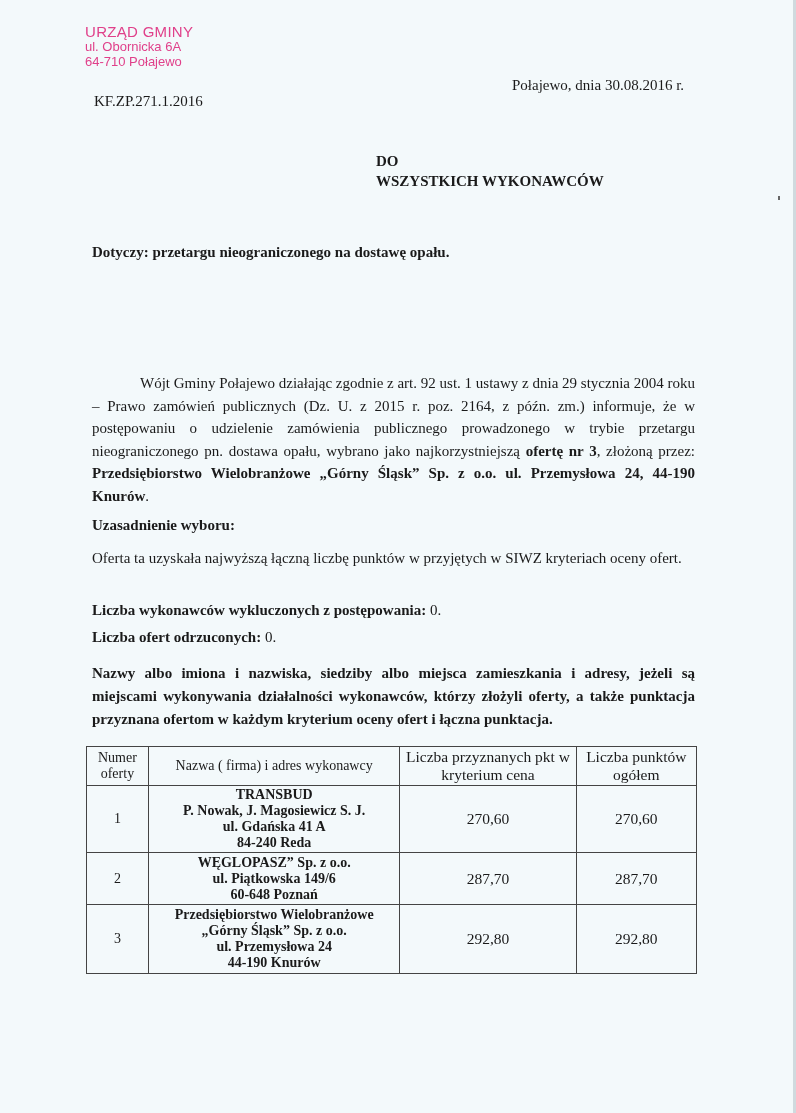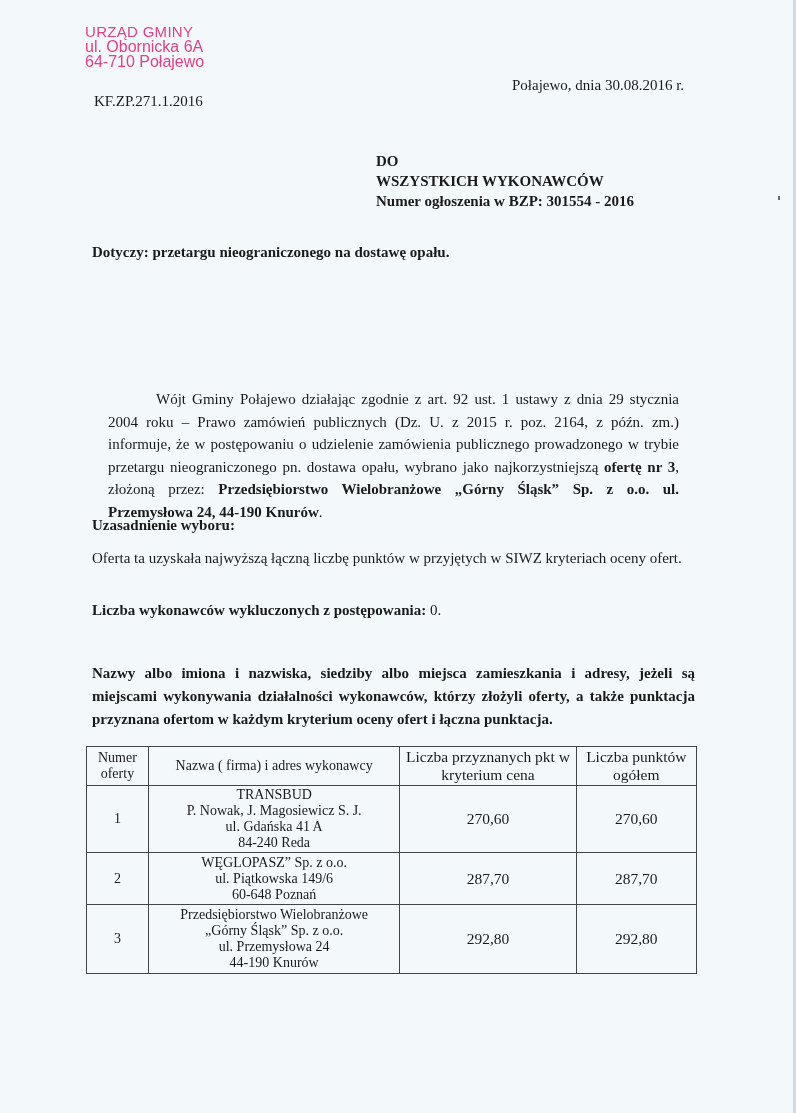--- a/index.html
+++ b/index.html
@@ -12,34 +12,34 @@
     }
     .page { position: absolute; left: 0; top: 0; width: 796px; height: 1113px; }
     .edge-right { position: absolute; right: 0; top: 0; width: 3px; height: 1113px; background: #d0dade; }
     .abs { position: absolute; white-space: nowrap; }
     .stamp {
       position: absolute; left: 85px; top: 24px;
       font-family: "Liberation Sans", sans-serif;
       color: #e0408a; line-height: 15px;
     }
     .stamp .l1 { font-size: 15px; letter-spacing: 0.3px; }
-    .stamp .l2, .stamp .l3 { font-size: 16px; }
+    .stamp .l2, .stamp .l3 { font-size: 13px; }
     .ref { left: 94px; top: 93px; font-size: 15px; text-align: center; }
     .date { left: 512px; top: 77px; font-size: 15px; }
     .addressee { left: 376px; top: 151px; font-size: 15px; font-weight: bold; line-height: 20px; }
     .subject { left: 92px; top: 244px; font-size: 15px; font-weight: bold; text-align: center; }
     .subject .norm { font-weight: normal; }
     .title-block { left: 0; width: 796px; top: 299px; text-align: center; font-weight: bold; line-height: 19px; }
     .title-block .t1 { font-size: 16px; letter-spacing: 0.3px; padding-left: 20px; }
     .title-block .t2 { font-size: 15px; padding-left: 20px; }
     .para {
       position: absolute; left: 92px; width: 603px; top: 372px;
       font-size: 15px; line-height: 22.5px; text-align: justify;
     }
-    .para p { margin: 16px; text-indent: 48px; }
+    .para p { margin: 0; text-indent: 48px; }
     .para b { font-weight: bold; }
     .block { position: absolute; left: 92px; width: 603px; font-size: 15px; }
     .just-h { top: 517px; font-weight: bold; }
     .just-t { top: 545px; line-height: 27px; }
     .excl { top: 602px; }
     .rej { top: 629px; }
     .bold { font-weight: bold; }
     .nazwy {
       position: absolute; left: 92px; width: 603px; top: 662px;
       font-size: 15px; font-weight: bold; line-height: 23px; text-align: justify;
@@ -53,21 +53,21 @@
     table.offers td, table.offers th {
       border: 1px solid #444; text-align: center; vertical-align: middle;
       font-weight: normal; padding: 1px 3px;
     }
     table.offers th { font-size: 14px; }
     table.offers th.big { font-size: 15.5px; line-height: 18px; }
     table.offers td.num { font-size: 15.5px; }
     .c1 { width: 55px; } .c2 { width: 246px; } .c3 { width: 170px; } .c4 { width: 114px; }
     .hdr-row { height: 37px; }
     .r1 { height: 66px; } .r2 { height: 52px; } .r3 { height: 69px; }
-    .addr-line { display: block; }
+    .addr-line { display: block; font-weight: bold; }
     .speck { position: absolute; width: 2px; height: 4px; background: #666; }
   </style>
 </head>
 <body>
 
 <div class="page">
   <div class="edge-right"></div>
   <div class="speck" style="left:778px; top:196px;"></div>
 
   <div class="stamp">
@@ -75,39 +75,41 @@
     <div class="l2">ul. Obornicka 6A</div>
     <div class="l3">64-710 Połajewo</div>
   </div>
 
   <div class="abs date">Połajewo, dnia 30.08.2016 r.</div>
   <div class="abs ref">KF.ZP.271.1.2016</div>
 
   <div class="abs addressee">
     <div>DO</div>
     <div>WSZYSTKICH WYKONAWCÓW</div>
-    <div>Numer ogłoszenia w BZP: 301554 - 2016</div>
   </div>
 
   <div class="abs subject">
     <span>Dotyczy:</span><span class="norm"></span><span> przetargu nieograniczonego na dostawę opału.</span>
   </div>
 
 
   <div class="para">
     <p><span>Wójt Gminy Połajewo działając zgodnie z art. 92 ust. 1 ustawy z dnia 29 stycznia 2004 roku – Prawo zamówień publicznych (Dz. U. z 2015 r. poz. 2164, z późn. zm.) informuje, że w postępowaniu o udzielenie zamówienia publicznego prowadzonego w trybie przetargu nieograniczonego pn. dostawa opału, wybrano jako najkorzystniejszą </span><b>ofertę nr 3</b><span>, złożoną przez: </span><b>Przedsiębiorstwo Wielobranżowe „Górny Śląsk” Sp. z o.o. ul. Przemysłowa 24, 44-190 Knurów</b><span>.</span></p>
   </div>
 
   <div class="block just-h">Uzasadnienie wyboru:</div>
   <div class="block just-t">Oferta ta uzyskała najwyższą łączną liczbę punktów w przyjętych w SIWZ kryteriach oceny ofert.</div>
 
   <div class="block excl">
     <span class="bold">Liczba wykonawców </span><span class="bold">wykluczonych z postępowania:</span><span> 0.</span>
   </div>
 
+  <div class="block rej">
+    <span class="bold">Liczba ofert odrzuconych:</span><span> 0.</span>
+  </div>
 
   <div class="nazwy">Nazwy albo imiona i nazwiska, siedziby albo miejsca zamieszkania i adresy, jeżeli są miejscami wykonywania działalności wykonawców, którzy złożyli oferty, a także punktacja przyznana ofertom w każdym kryterium oceny ofert i łączna punktacja.</div>
 
   <table class="offers">
     <tbody>
         <tr class="hdr-row">
       <th class="c1">Numer oferty</th>
       <th class="c2">Nazwa ( firma) i adres wykonawcy</th>
       <th class="c3 big">Liczba przyznanych pkt w kryterium cena</th>
       <th class="c4 big">Liczba punktów ogółem</th>

